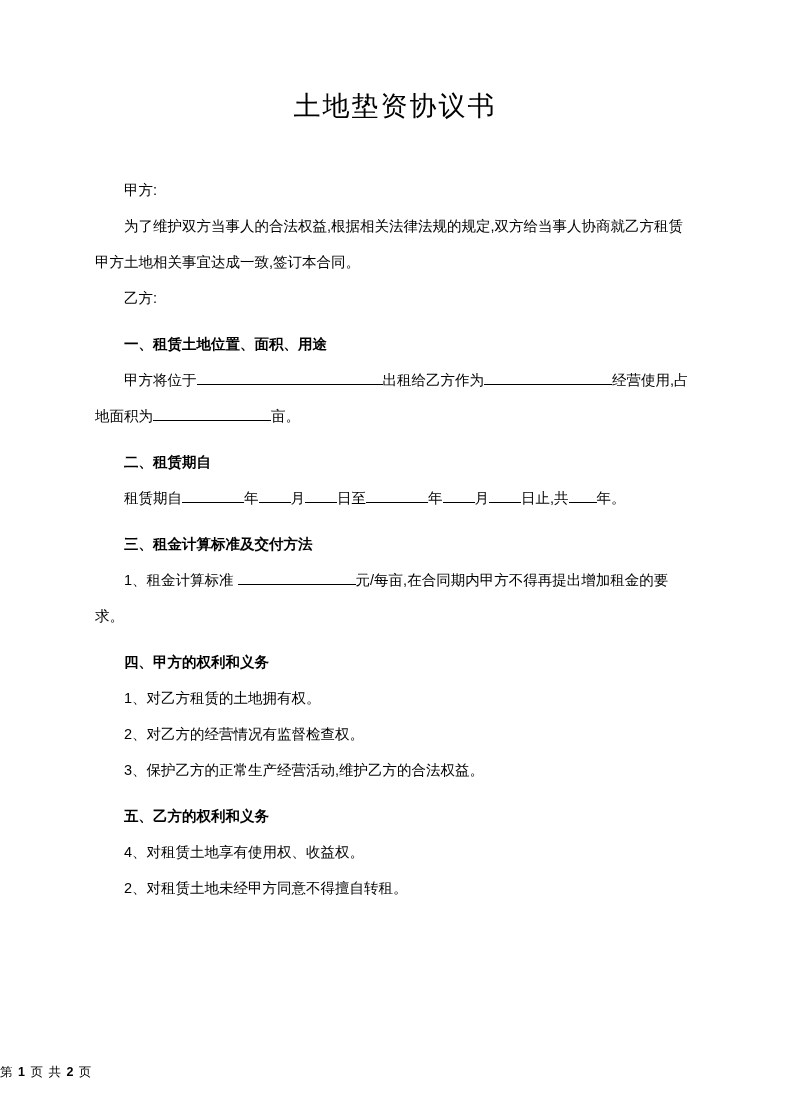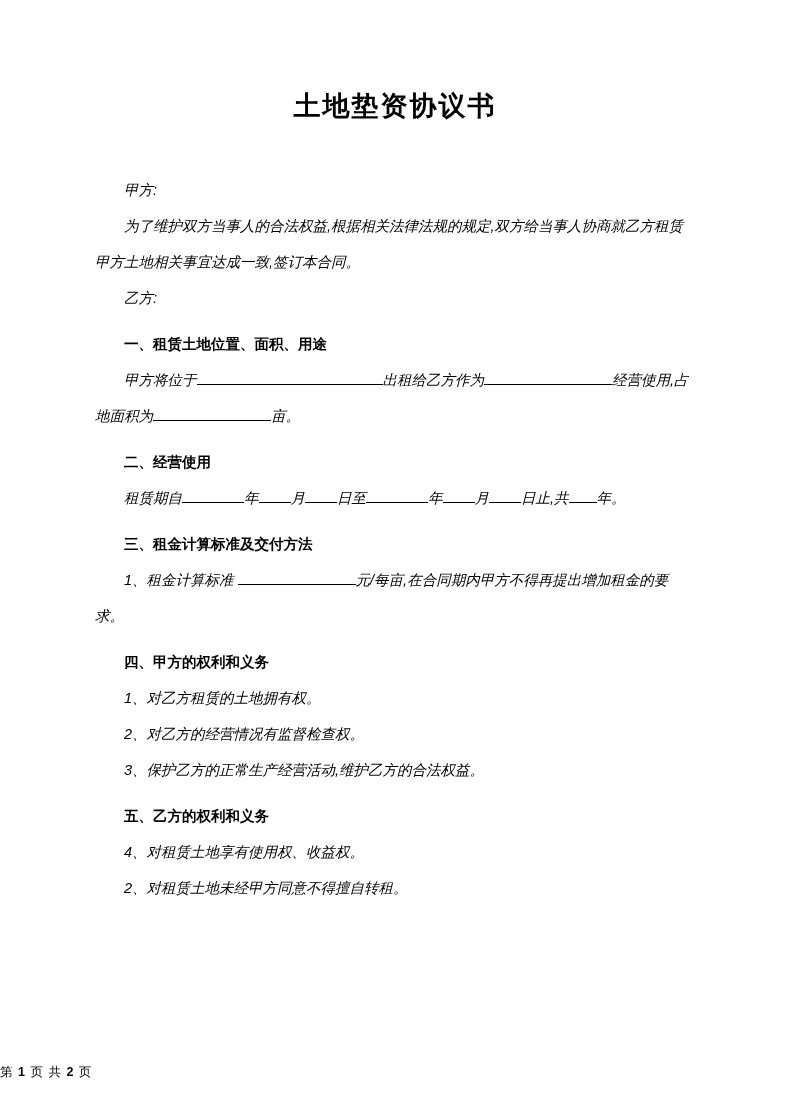--- a/index.html
+++ b/index.html
@@ -15,39 +15,38 @@
     width: 790px;
     height: 1119px;
     position: relative;
     background: #ffffff;
     box-sizing: border-box;
     overflow: hidden;
   }
   .doc-title {
     text-align: center;
     font-size: 27px;
-    font-weight: 700;
+    font-weight: 400;
     letter-spacing: 2px;
     margin: 0;
     padding-top: 88px;
     font-family: "Liberation Sans", "DejaVu Sans", sans-serif;
   }
   .body-area {
     padding: 0 95px 0 95px;
     margin-top: 48px;
   }
   p {
     margin: 0 0 0 0;
     font-size: 14.5px;
     line-height: 36px;
     font-family: "Liberation Sans", "DejaVu Sans", sans-serif;
   }
   .indent {
     text-indent: 29px;
-    font-style: italic;
   }
   .heading {
     font-weight: 700;
     text-indent: 29px;
     font-family: "Liberation Sans", "DejaVu Sans", sans-serif;
   }
   .gap-sm { height: 10px; }
   .blank {
     display: inline-block;
     border-bottom: 1px solid #000;
@@ -84,21 +83,21 @@
     <p class="indent">甲方:</p>
     <p class="indent">为了维护双方当事人的合法权益,根据相关法律法规的规定,双方给当事人协商就乙方租赁甲方土地相关事宜达成一致,签订本合同。</p>
     <p class="indent">乙方:</p>
 
     <div class="gap-sm"></div>
 
     <div id="sections-container">
         <p class="heading">一、租赁土地位置、面积、用途</p>
         <p class="indent"><span>甲方将位于</span><span class="blank b-xl"></span><span>出租给乙方作为</span><span class="blank b-lg"></span><span>经营使用,占地面积为</span><span class="blank b-md"></span><span>亩。</span></p>
         <div class="gap-sm"></div>
-        <p class="heading">二、经营使用</p>
+        <p class="heading">二、租赁期自</p>
         <p class="indent"><span>租赁期自</span><span class="blank b-sm"></span><span>年</span><span class="blank b-xs"></span><span>月</span><span class="blank b-xs"></span><span>日至</span><span class="blank b-sm"></span><span>年</span><span class="blank b-xs"></span><span>月</span><span class="blank b-xs"></span><span>日止,共</span><span class="blank b-tiny"></span><span>年。</span></p>
         <div class="gap-sm"></div>
         <p class="heading">三、租金计算标准及交付方法</p>
         <p class="indent"><span>1、租金计算标准 </span><span class="blank b-md"></span><span>元/每亩,在合同期内甲方不得再提出增加租金的要求。</span></p>
         <div class="gap-sm"></div>
         <p class="heading">四、甲方的权利和义务</p>
         <p class="indent"><span>1、对乙方租赁的土地拥有权。</span></p>
         <p class="indent"><span>2、对乙方的经营情况有监督检查权。</span></p>
         <p class="indent"><span>3、保护乙方的正常生产经营活动,维护乙方的合法权益。</span></p>
         <div class="gap-sm"></div>

